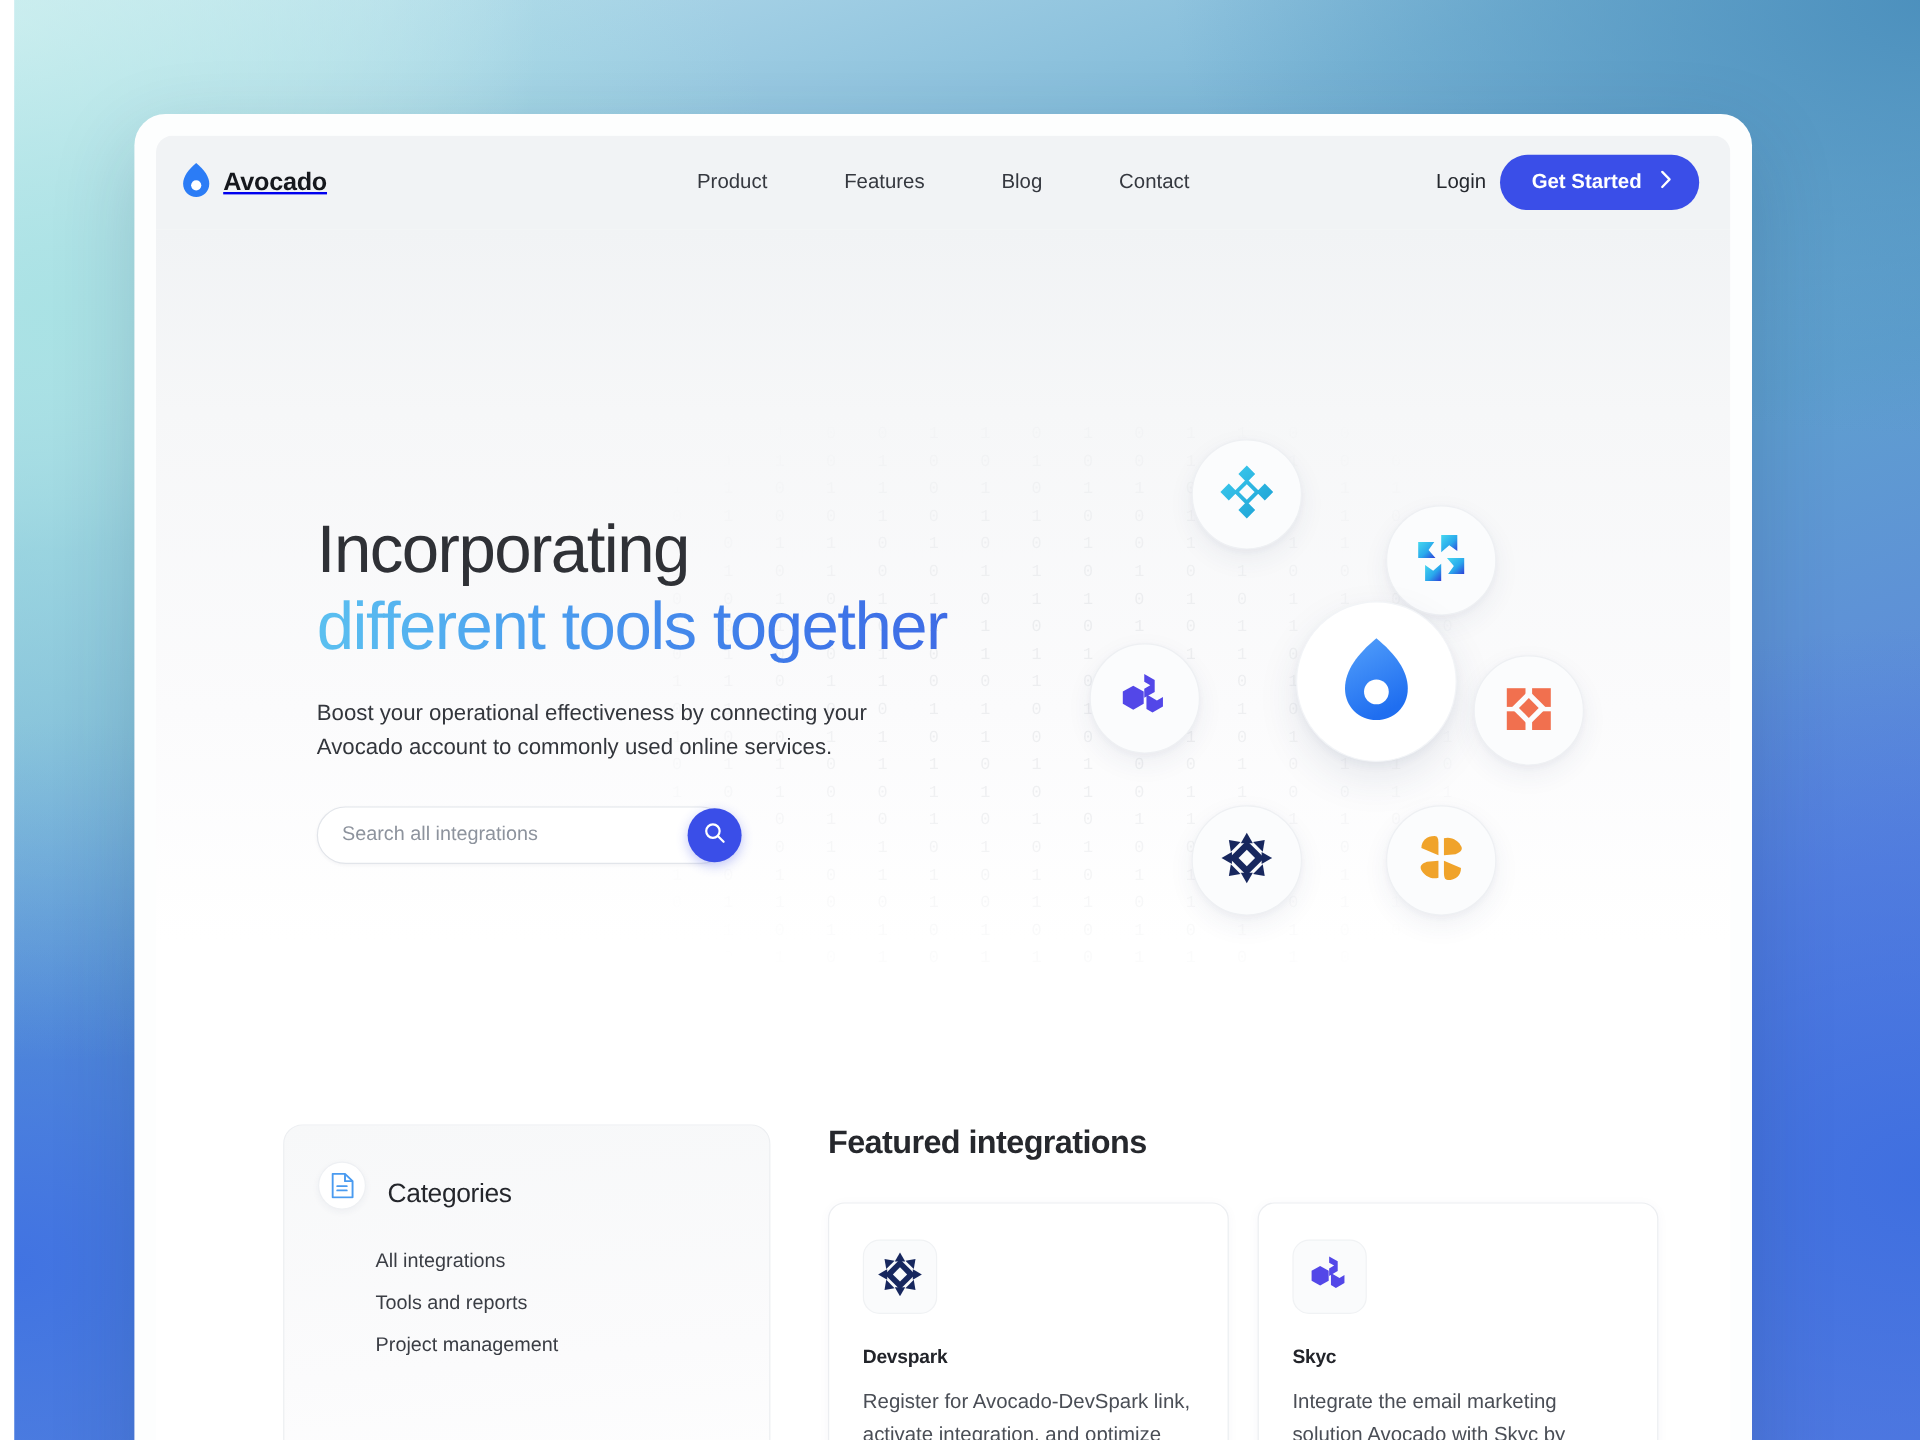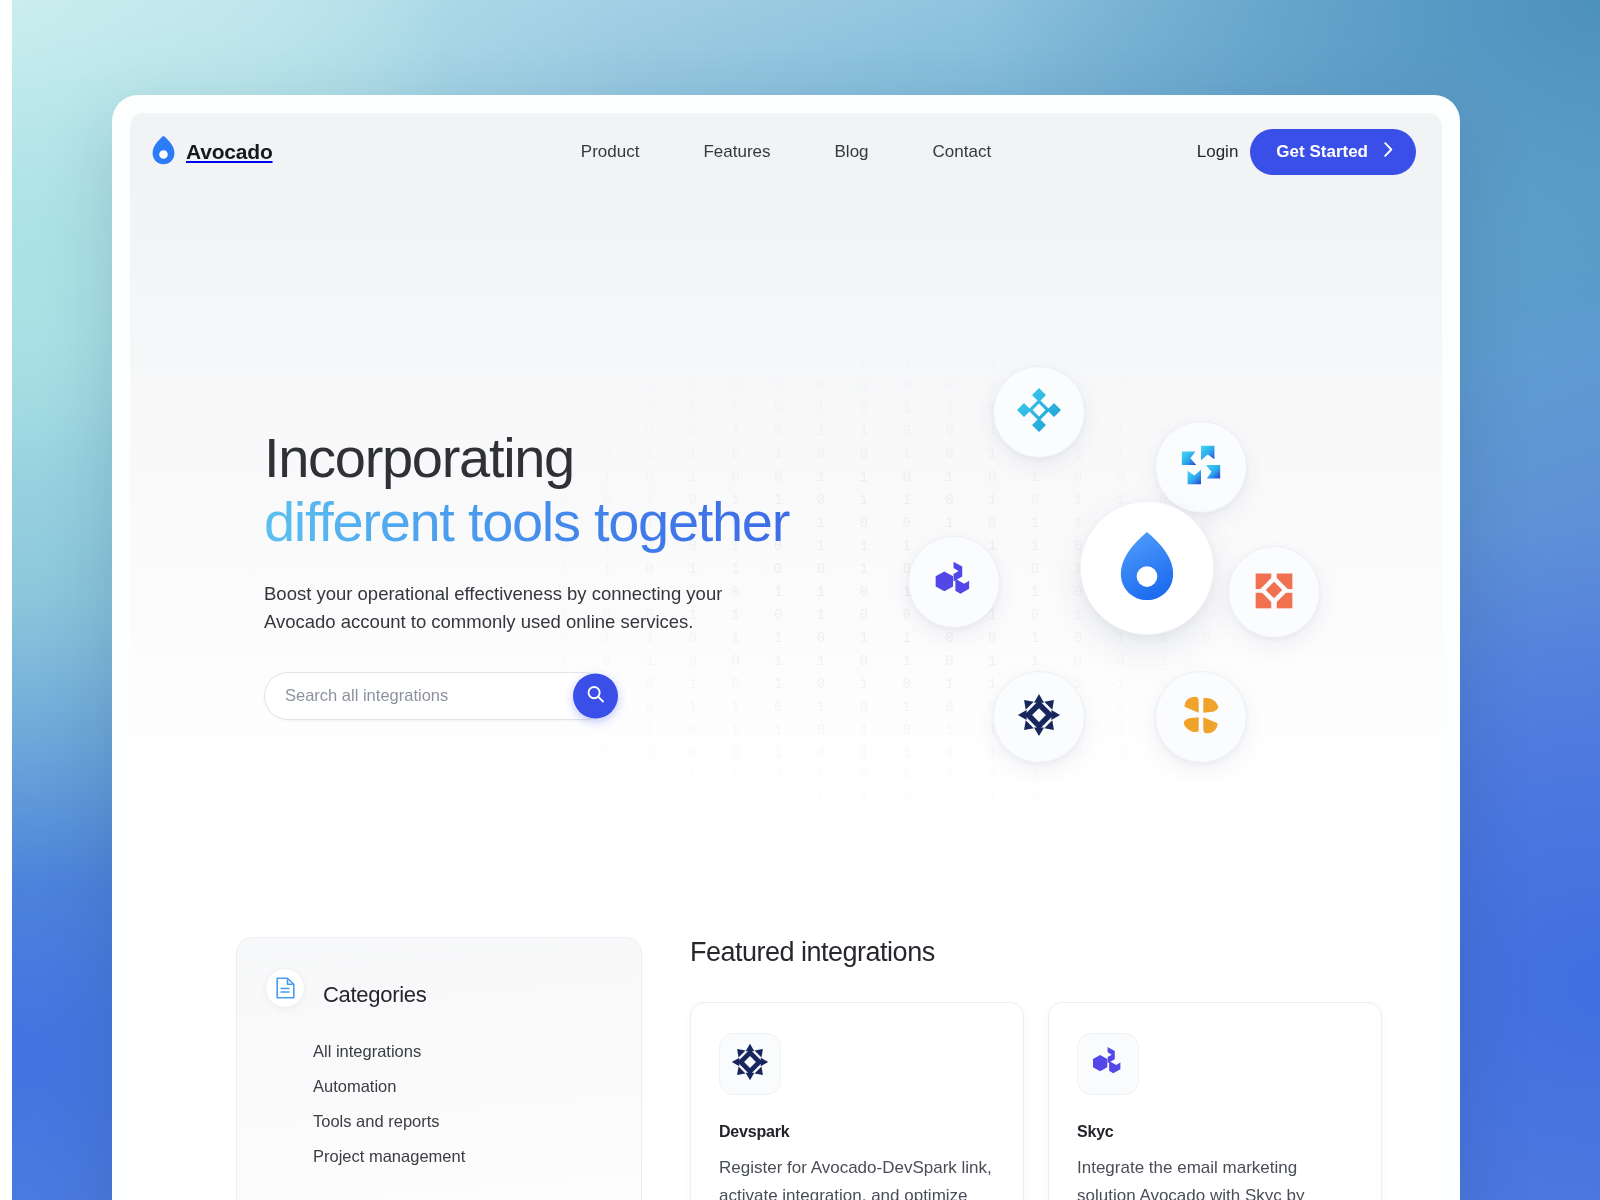--- a/index.html
+++ b/index.html
@@ -236,21 +236,21 @@
   #cat-list li {
     font-size: 16.5px;
     color: #3a3d44;
     padding: 8px 0 8px 48px;
     cursor: pointer;
   }
 
   #featured { flex: 1; min-width: 0; }
   #featured-title {
     font-size: 27px;
-    font-weight: 400;
+    font-weight: 700;
     color: #26282d;
     letter-spacing: -0.5px;
     margin-bottom: 34px;
   }
   #cards { display: flex; gap: 24px; }
   .int-card {
     flex: 1 1 0;
     min-width: 0;
     border: 1px solid #eceef1;
     border-radius: 14px;
@@ -484,21 +484,20 @@
              <path d="M1.2 1.2 H11.5 L17.8 7.3 V20.8 H1.2 Z" fill="none" stroke="#4a9bf0" stroke-width="1.6" stroke-linejoin="round"></path>
              <path d="M11.5 1.4 V7.3 H17.6" fill="none" stroke="#4a9bf0" stroke-width="1.6" stroke-linejoin="round"></path>
              <path d="M5 11.5 H13 M5 15 H13" stroke="#4a9bf0" stroke-width="1.5" stroke-linecap="round"></path>
            </svg>
          </span>
          <span id="cat-title">Categories</span>
        </div>
 
        <ul id="cat-list">
          <li>All integrations</li>
-         <li>Automation</li>
          <li>Tools and reports</li>
          <li>Project management</li>
 
        </ul>
      </aside>
 
      <section id="featured">
        <h2 id="featured-title">Featured integrations</h2>
 
        <div id="cards">

